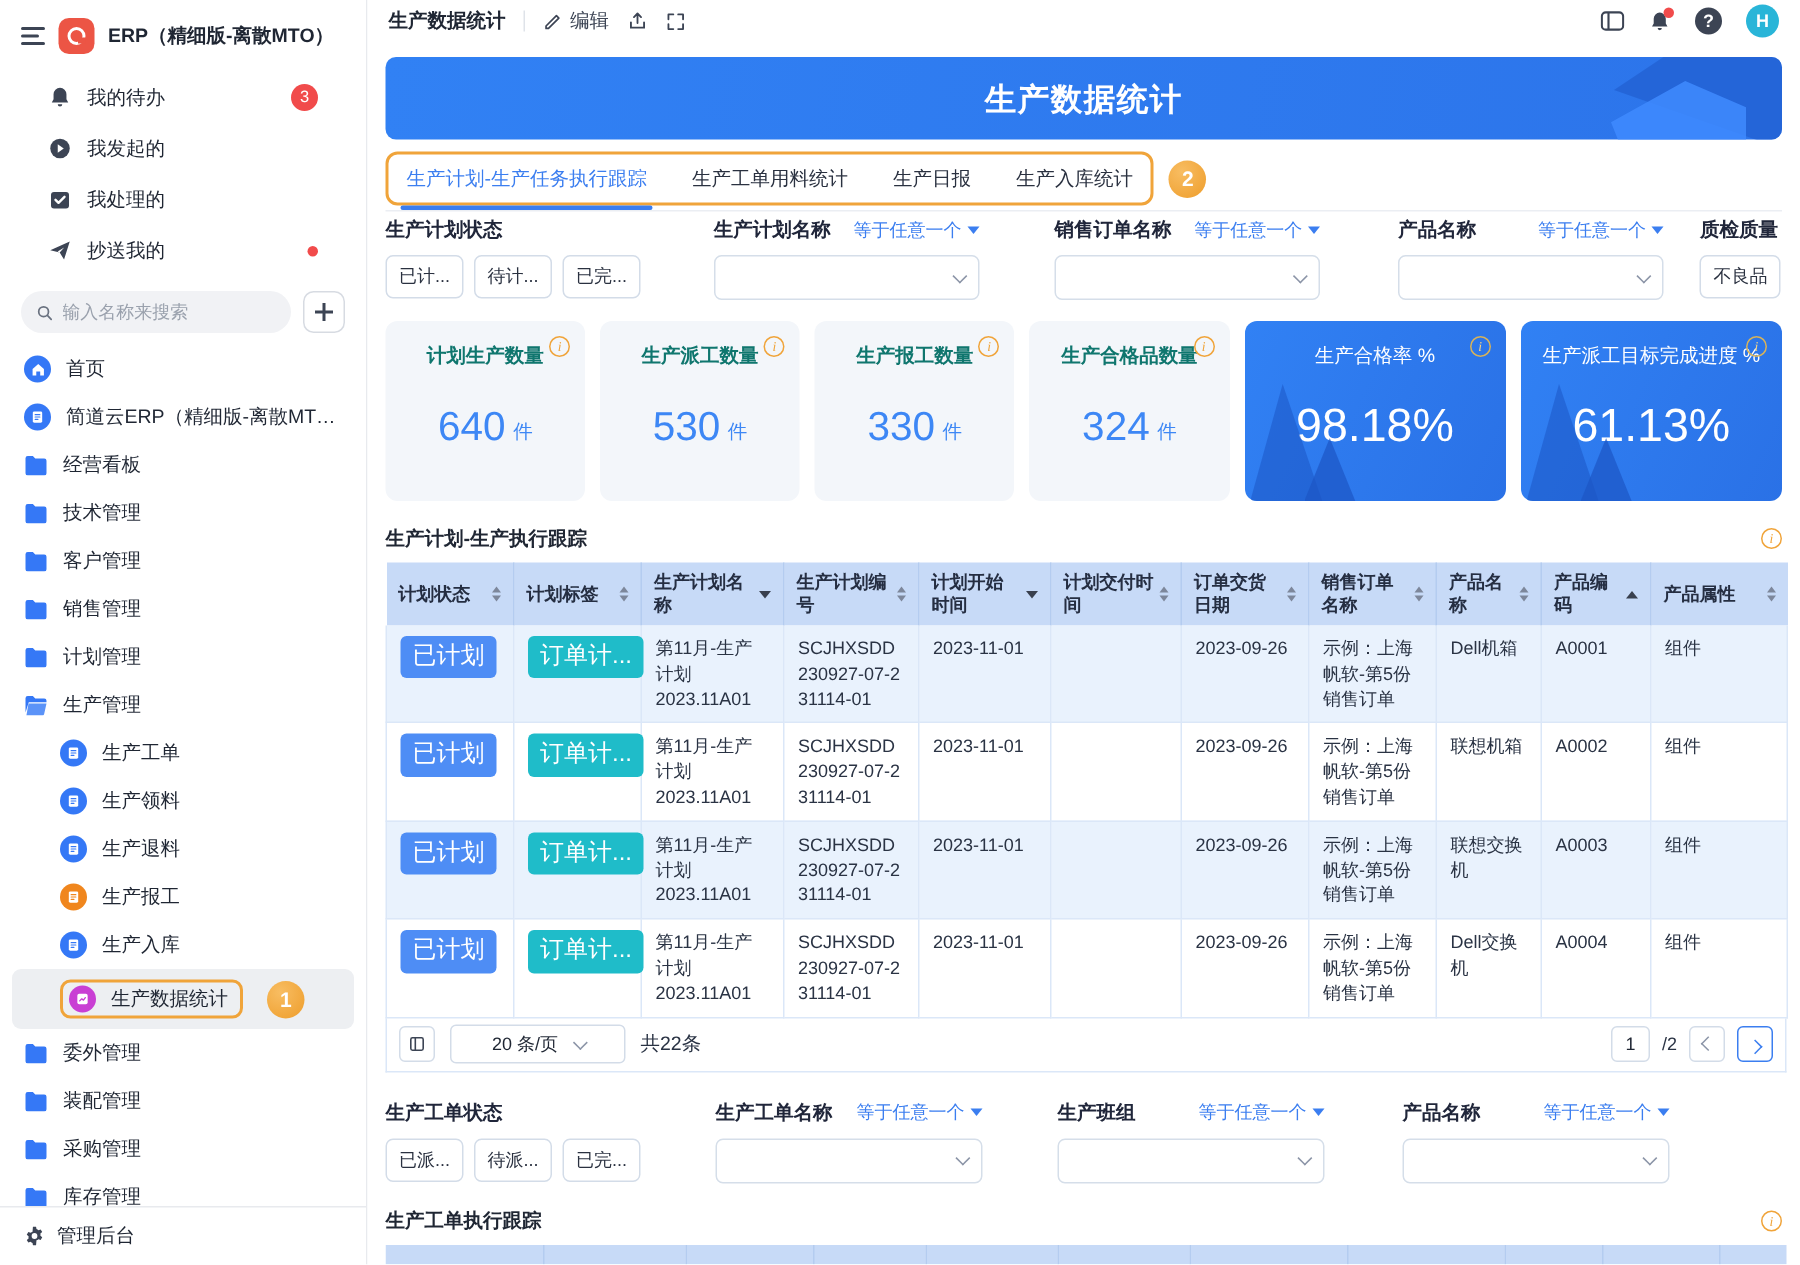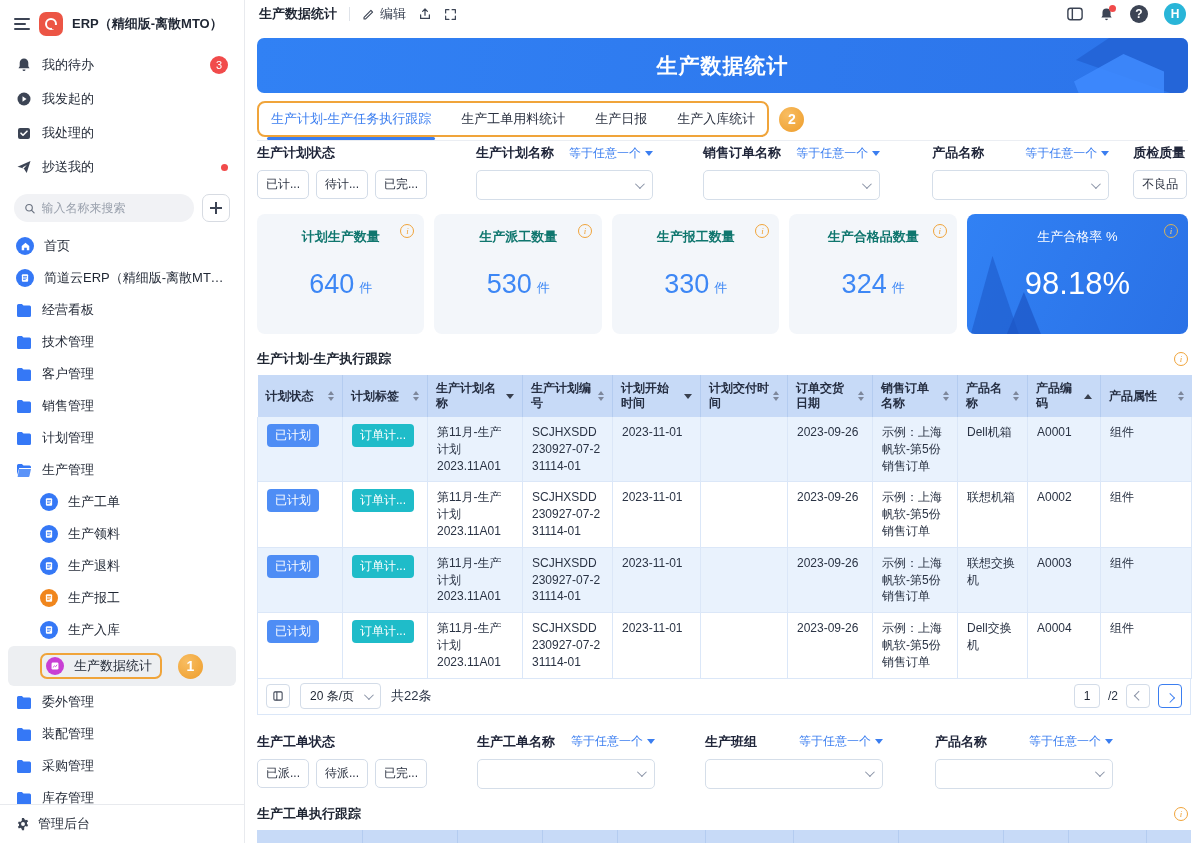--- a/index.html
+++ b/index.html
@@ -11,21 +11,21 @@
   .sidebar{width:245px;min-width:245px;height:100%;background:#fff;border-right:1px solid #e8eaee;
     display:flex;flex-direction:column;overflow:hidden;}
   .sb-head{display:flex;align-items:center;gap:9px;padding:12px 14px 10px 14px;}
   .hamburger{width:16px;display:flex;flex-direction:column;gap:3px;cursor:pointer;}
   .hamburger i{height:2px;background:#3c4454;border-radius:2px;display:block;}
   .hamburger i:nth-child(1){width:16px}.hamburger i:nth-child(2){width:12px}.hamburger i:nth-child(3){width:16px}
   .applogo{width:24px;height:24px;border-radius:7px;background:#ec5545;display:flex;align-items:center;justify-content:center;}
   .applogo b{width:12px;height:12px;border:2px solid #fff;border-radius:50%;position:relative;display:block;}
   .applogo b::after{content:"";position:absolute;right:-2px;bottom:-1px;width:5px;height:4px;background:#ec5545;}
   .apptitle{font-size:13px;font-weight:bold;white-space:nowrap;}
-  .sb-menu{padding:2px 8px;}
+  .sb-menu{padding:2px 24px;}
   .sb-item{display:flex;align-items:center;gap:10px;padding:8px 8px;border-radius:6px;font-size:13px;cursor:pointer;position:relative;}
   .sb-item svg{flex:0 0 16px;}
   .badge-red{margin-left:auto;background:#f14b4b;color:#fff;font-size:11px;min-width:18px;height:18px;border-radius:9px;
     display:flex;align-items:center;justify-content:center;padding:0 5px;}
   .dot-red{margin-left:auto;width:7px;height:7px;border-radius:50%;background:#f14b4b;}
   .sb-search{display:flex;align-items:center;gap:8px;padding:8px 14px 6px 14px;}
   .search-box{flex:1;display:flex;align-items:center;gap:6px;background:#f1f2f5;border-radius:15px;height:28px;padding:0 10px;}
   .search-box input{border:0;background:transparent;outline:none;font-size:12px;color:#444;width:100%;
     font-family:Liberation Serif, serif;}
   .search-box input::placeholder{color:#9aa1ad;}
@@ -123,26 +123,26 @@
   .th-label{flex:1;line-height:1.25;}
   .sort{display:inline-flex;flex-direction:column;align-items:center;gap:2px;flex:0 0 auto;}
   .sort .u{width:0;height:0;border-left:3.5px solid transparent;border-right:3.5px solid transparent;border-bottom:4px solid #7d879b;}
   .sort .d{width:0;height:0;border-left:3.5px solid transparent;border-right:3.5px solid transparent;border-top:4px solid #7d879b;}
   .sort.single .u{border-bottom-color:#39404e;border-left-width:4px;border-right-width:4px;border-bottom-width:5px;}
   .sort.single .d{border-top-color:#39404e;border-left-width:4px;border-right-width:4px;border-top-width:5px;}
   tbody td{padding:7px 9px;vertical-align:top;border:1px solid #dbe7f8;border-top:0;line-height:1.4;color:#2a3344;}
   tbody tr:nth-child(odd){background:#e9f2fd;}
   tbody tr:nth-child(even){background:#fff;}
   tbody td.code{word-break:break-all;}
-  .chip{display:inline-block;color:#fff;font-size:12px;padding:3px 8px;border-radius:4px;white-space:nowrap;}
+  .chip{display:inline-block;color:#fff;font-size:16px;padding:3px 8px;border-radius:4px;white-space:nowrap;}
   .chip.blue{background:#4e8df5;} .chip.teal{background:#1fbcc9;}
 
   .pager{width:934px;height:36px;border:1px solid #dbe7f8;border-top:0;display:flex;align-items:center;gap:10px;padding:0 8px;}
   .pg-colbtn{width:24px;height:24px;border:1px solid #d3dce8;border-radius:4px;display:flex;align-items:center;justify-content:center;cursor:pointer;}
-  .pg-size{height:26px;border:1px solid #d3dce8;border-radius:4px;display:flex;align-items:center;gap:10px;padding:0 9px;
+  .pg-size{height:26px;border:1px solid #d3dce8;border-radius:4px;display:flex;align-items:center;gap:10px;padding:0 27px;
     font-size:12px;cursor:pointer;}
   .pg-total{font-size:13px;color:#2a3344;}
   .pg-right{margin-left:auto;display:flex;align-items:center;gap:8px;}
   .pg-page{width:26px;height:24px;border:1px solid #d3dce8;border-radius:4px;display:flex;align-items:center;justify-content:center;
     font-size:12px;cursor:text;}
   .pg-ptotal{font-size:12px;color:#2a3344;}
   .pg-btn{width:24px;height:24px;border:1px solid #d3dce8;border-radius:4px;display:flex;align-items:center;justify-content:center;cursor:pointer;}
   .pg-btn .chev{transform:rotate(135deg) translateY(1px);margin-left:3px;}
   .pg-btn.next{border-color:#3b7ef0;}
   .pg-btn.next .chev{border-color:#3b7ef0;transform:rotate(-45deg) translateX(-2px);}
@@ -502,20 +502,31 @@
         </div>
         <div class="kpi blue">
           <span class="kdeco">
               <i class="t1"></i>
               <i class="t2"></i>
             </span>
           <span class="kpi-title">生产合格率 %</span>
           <span class="info-icon"></span>
           <div class="kpi-val">
               <span class="kpi-num">98.18%</span>
+            </div>
+        </div>
+        <div class="kpi blue">
+          <span class="kdeco">
+              <i class="t1"></i>
+              <i class="t2"></i>
+            </span>
+          <span class="kpi-title">生产派工目标完成进度 %</span>
+          <span class="info-icon"></span>
+          <div class="kpi-val">
+              <span class="kpi-num">61.13%</span>
             </div>
         </div>
       </div>
 
       <div class="tbl-title-row">
         <span class="tbl-title">生产计划-生产执行跟踪</span>
         <span class="info-icon" style="position:static"></span>
       </div>
       <table>
         <colgroup>

